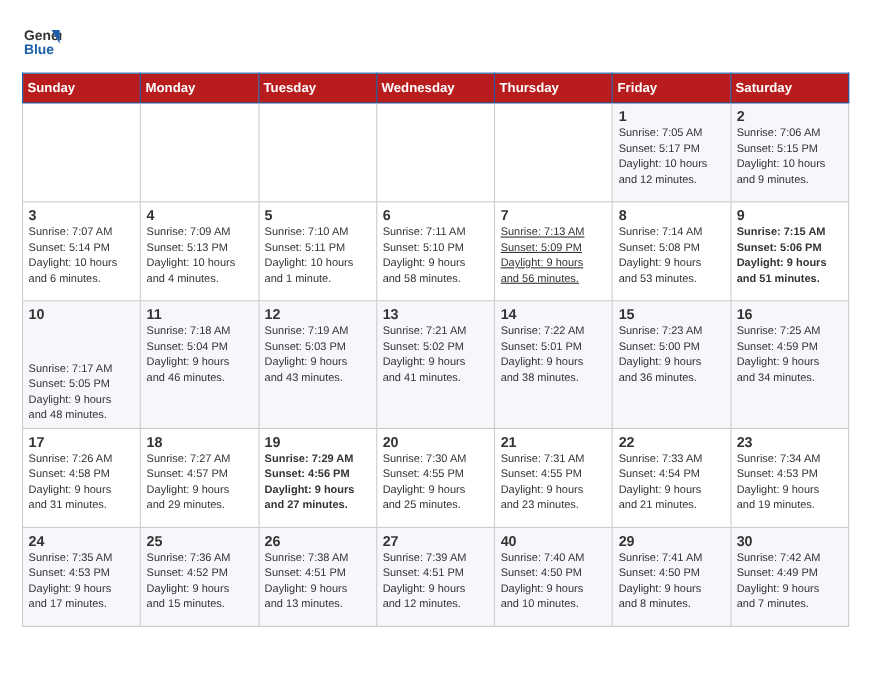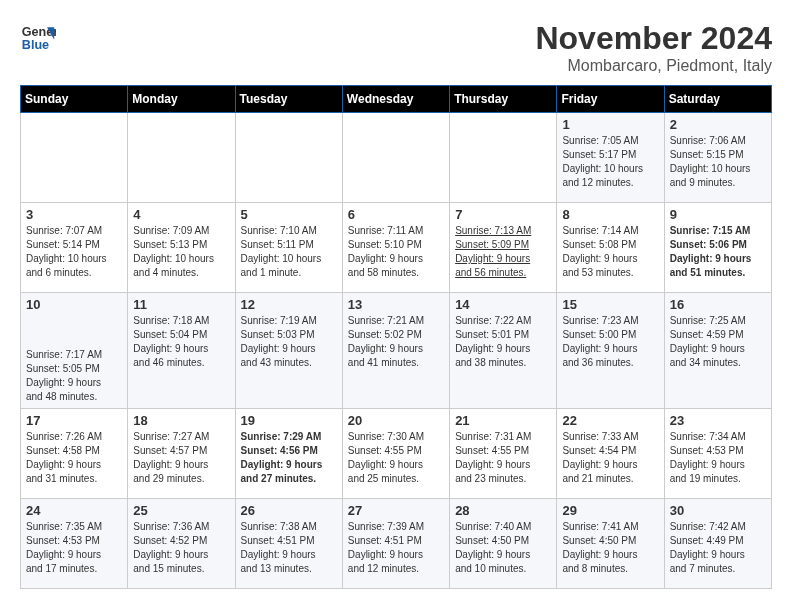--- a/index.html
+++ b/index.html
@@ -36,21 +36,21 @@
     .location-subtitle {
       font-size: 16px;
       color: #555;
     }
     table {
       width: 100%;
       border-collapse: collapse;
       table-layout: fixed;
     }
     thead th {
-      background-color: #000000;
+      background-color: #b91c1c;
       color: #fff;
       font-size: 12px;
       font-weight: bold;
       padding: 6px 4px;
       text-align: left;
       border: 1px solid #1a5fa8;
     }
     tbody td {
       vertical-align: top;
       border: 1px solid #ccc;
@@ -82,24 +82,20 @@
 </head>
 <body>
 
 <div class="header-area">
   <div class="logo">
     <svg class="logo-icon" viewBox="0 0 40 40">
       <text x="2" y="18" font-size="14" font-weight="bold" fill="#333">General</text>
       <text x="2" y="32" font-size="14" font-weight="bold" fill="#1a5fa8">Blue</text>
       <polygon points="30,8 38,8 38,22" fill="#1a5fa8"></polygon>
     </svg>
-  </div>
-  <div class="title-area">
-    <div class="month-title">November 2024</div>
-    <div class="location-subtitle">Mombarcaro, Piedmont, Italy</div>
   </div>
 </div>
 
 <table>
   <thead>
     <tr>
     <th>Sunday</th>
         <th>Monday</th>
         <th>Tuesday</th>
         <th>Wednesday</th>
@@ -306,21 +302,21 @@
 and 13 minutes.</div>
         </td>
         <td>
           <span class="day-number">27</span>
           <div class="day-info" style="white-space: pre-line;">Sunrise: 7:39 AM
 Sunset: 4:51 PM
 Daylight: 9 hours
 and 12 minutes.</div>
         </td>
         <td>
-          <span class="day-number">28</span>
+          <span class="day-number">40</span>
           <div class="day-info" style="white-space: pre-line;">Sunrise: 7:40 AM
 Sunset: 4:50 PM
 Daylight: 9 hours
 and 10 minutes.</div>
         </td>
         <td>
           <span class="day-number">29</span>
           <div class="day-info" style="white-space: pre-line;">Sunrise: 7:41 AM
 Sunset: 4:50 PM
 Daylight: 9 hours

